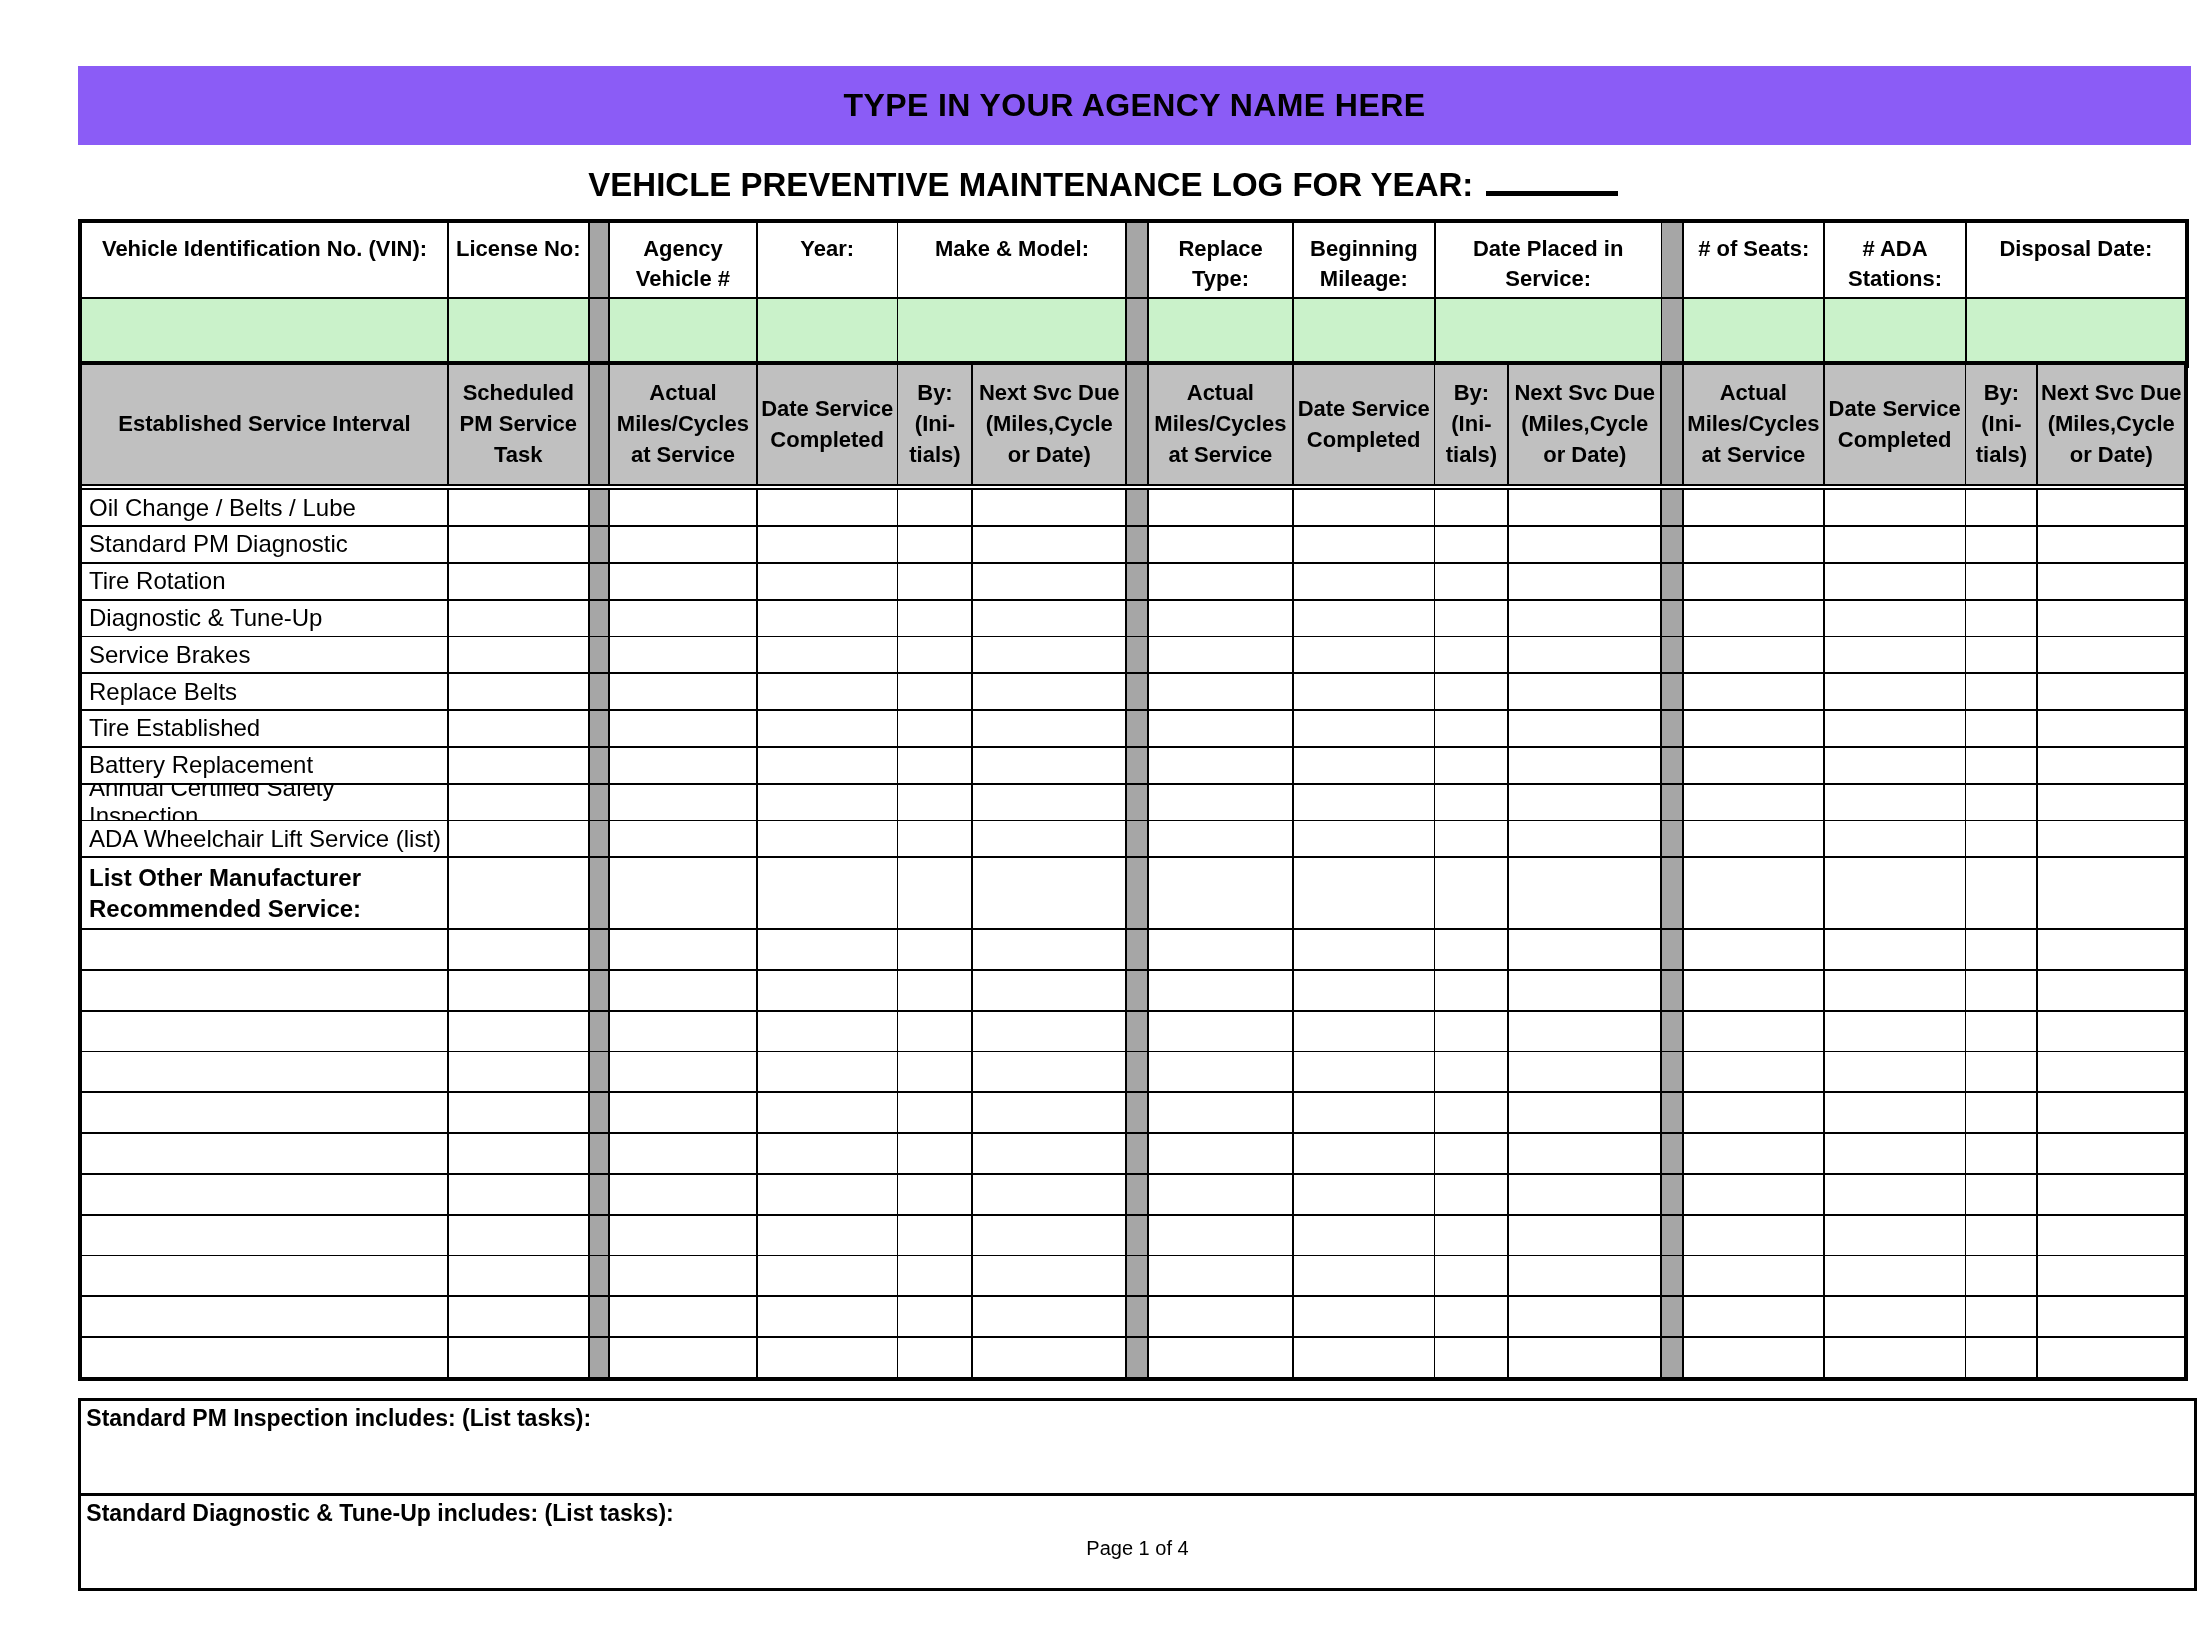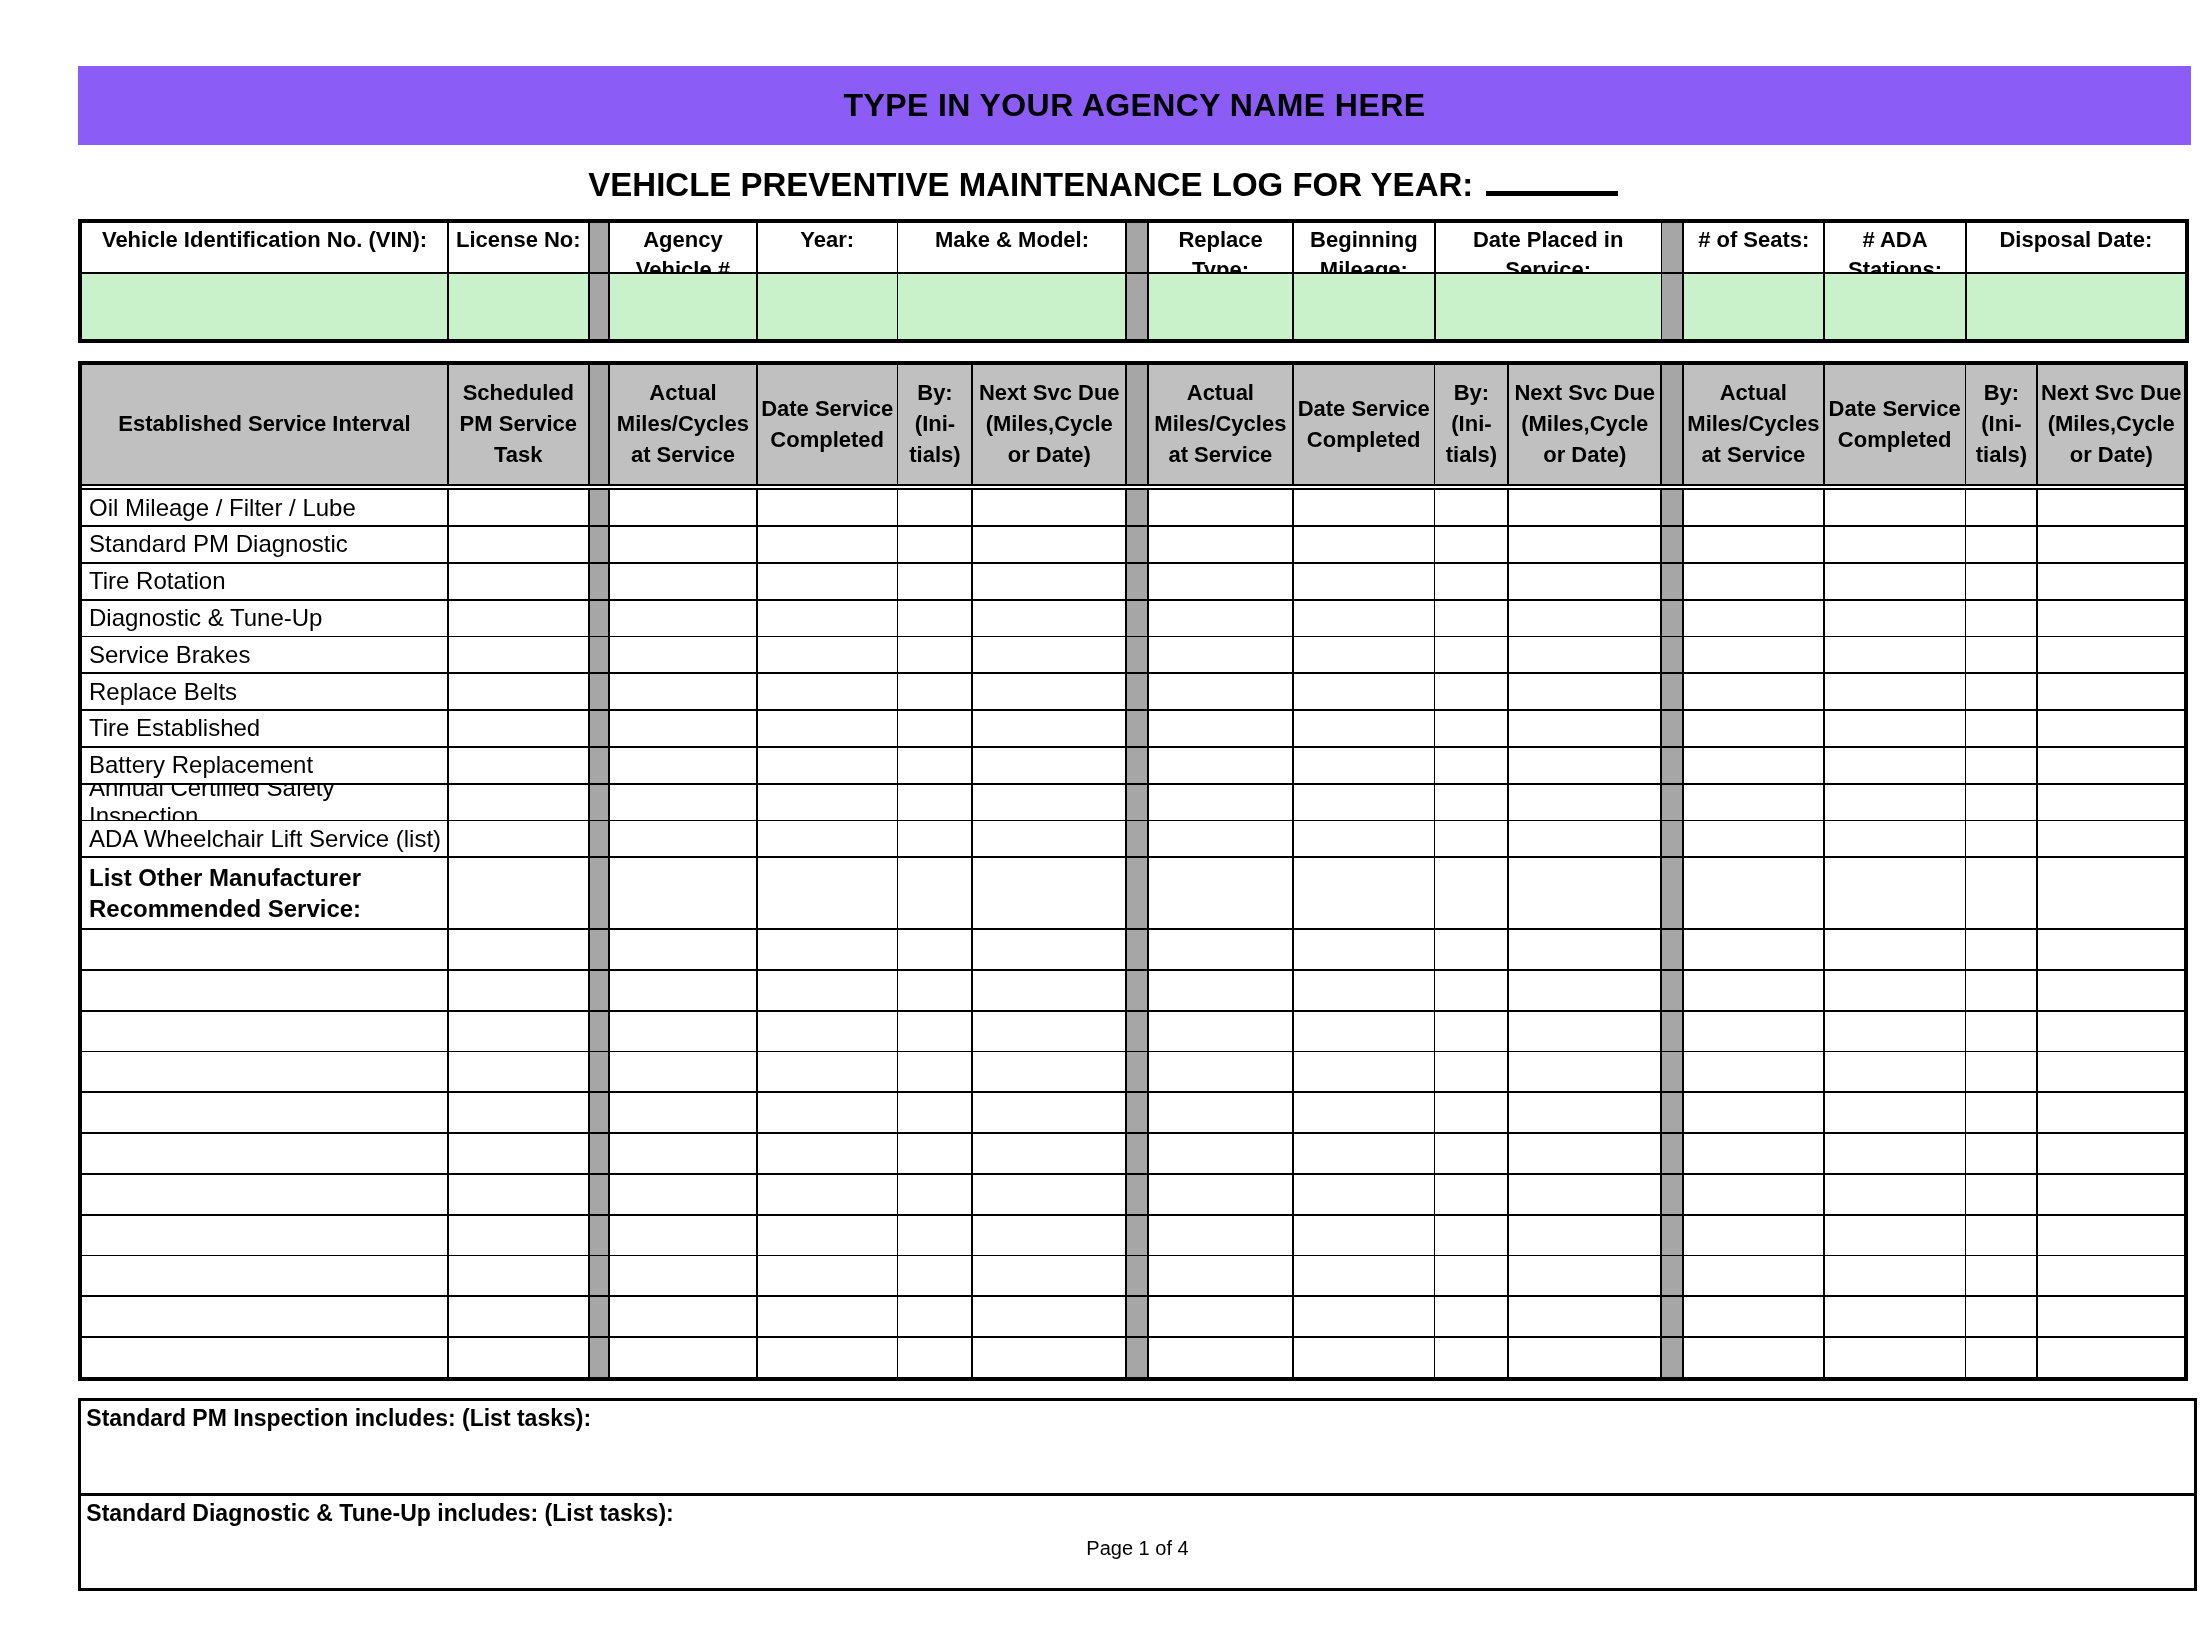--- a/index.html
+++ b/index.html
@@ -17,23 +17,23 @@
 
   
   .gridtab{position:absolute;left:78px;display:grid;gap:1.8px;background:#000;
            border:4.4px solid #000;}
   #vehicle-info-table{top:219px;
      grid-template-columns:365px 139px 18.5px 146px 139px 227px 20px 143px 140px 225px 20px 139px 140px 218px;}
   #pm-table{top:361px;
      grid-template-columns:365px 139px 18.5px 146px 139px 73px 152px 20px 143px 140px 72px 151px 20px 139px 140px 70px 146px;}
 
   .cell{background:#fff;overflow:hidden;}
-  .vi-head{height:49px;display:flex;align-items:flex-start;justify-content:center;
+  .vi-head{height:74px;display:flex;align-items:flex-start;justify-content:center;
            text-align:center;font-weight:bold;font-size:22px;line-height:1.35;
-           padding-top:2px;box-sizing:border-box;}
+           padding-top:11px;box-sizing:border-box;}
   .vi-input{height:65px;}
   .pm-head{height:119px;display:flex;align-items:center;justify-content:center;
            text-align:center;font-weight:bold;font-size:22px;line-height:1.4;
            padding:0 2.6px;box-sizing:border-box;}
   .task-cell{display:flex;align-items:center;text-align:left;font-size:24px;
              padding-left:7px;box-sizing:border-box;}
   .bold{font-weight:bold;line-height:1.3;}
   .h-task{height:35px;}
   .h-other{height:70px;}
   .h-empty{height:39px;}
@@ -102,21 +102,21 @@
       <div class="cell pm-head" style="background: rgb(192, 192, 192);">Actual Miles/Cycles at Service</div>
       <div class="cell pm-head" style="background: rgb(192, 192, 192);">Date Service Completed</div>
       <div class="cell pm-head" style="background: rgb(192, 192, 192);">By: (Ini-tials)</div>
       <div class="cell pm-head" style="background: rgb(192, 192, 192);">Next Svc Due (Miles,Cycle or Date)</div>
       <div class="cell pm-head" style="background: rgb(166, 166, 166);"></div>
       <div class="cell pm-head" style="background: rgb(192, 192, 192);">Actual Miles/Cycles at Service</div>
       <div class="cell pm-head" style="background: rgb(192, 192, 192);">Date Service Completed</div>
       <div class="cell pm-head" style="background: rgb(192, 192, 192);">By: (Ini-tials)</div>
       <div class="cell pm-head" style="background: rgb(192, 192, 192);">Next Svc Due (Miles,Cycle or Date)</div>
       <div class="spacer-row"></div>
-      <div class="cell task-cell h-task">Oil Mileage / Filter / Lube</div>
+      <div class="cell task-cell h-task">Oil Change / Belts / Lube</div>
       <div class="cell h-task"></div>
       <div class="cell h-task" style="background: rgb(166, 166, 166);"></div>
       <div class="cell h-task"></div>
       <div class="cell h-task"></div>
       <div class="cell h-task"></div>
       <div class="cell h-task"></div>
       <div class="cell h-task" style="background: rgb(166, 166, 166);"></div>
       <div class="cell h-task"></div>
       <div class="cell h-task"></div>
       <div class="cell h-task"></div>

